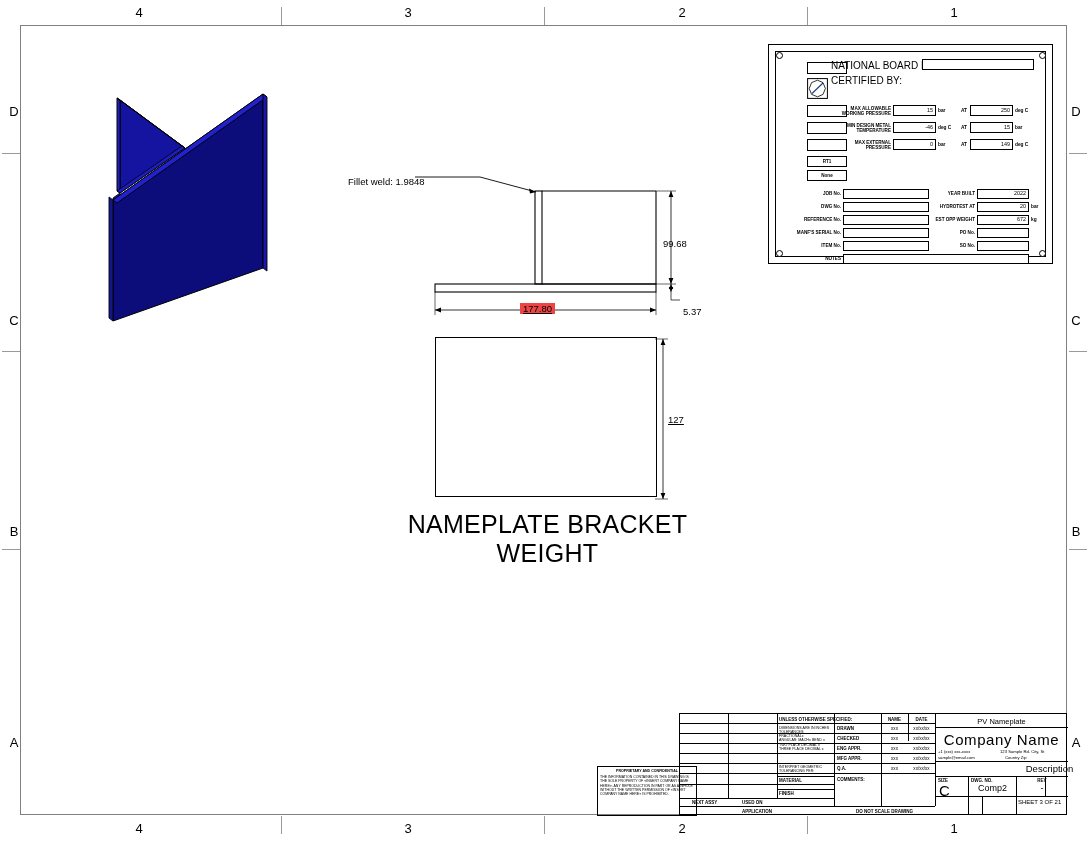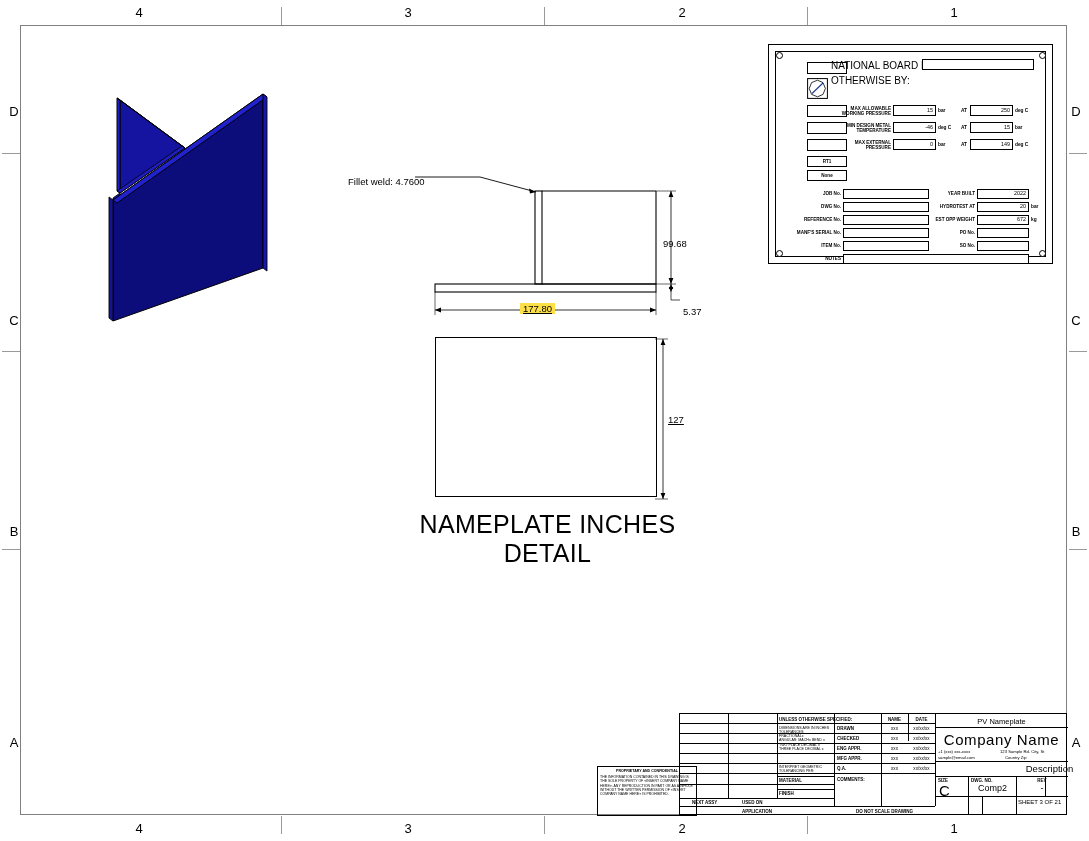--- a/index.html
+++ b/index.html
@@ -168,56 +168,56 @@
     <polygon points="316,145 310,142.6 310,147.4" fill="#000"></polygon>
     <line x1="95" y1="127" x2="95" y2="150" stroke="#000" stroke-width="0.6"></line>
     <line x1="316" y1="127" x2="316" y2="150" stroke="#000" stroke-width="0.6"></line>
 
     <line x1="331" y1="119" x2="331" y2="127" stroke="#000" stroke-width="0.8"></line>
     <polygon points="331,119 328.8,124 333.2,124" fill="#000"></polygon>
     <polygon points="331,127 328.8,122 333.2,122" fill="#000"></polygon>
     <path d="M331,127 L331,135 L340,135" fill="none" stroke="#000" stroke-width="0.7"></path>
   </svg>
 
-  <div class="lbl" style="left:348px;top:176px;">Fillet weld: 4.7600</div>
+  <div class="lbl" style="left:348px;top:176px;">Fillet weld: 1.9848</div>
   <div class="dimtxt" style="left:663px;top:238px;">99.68</div>
-  <div class="dimtxt" style="left:520px;top:303px;background:#fde047;padding:0 3px;text-decoration:underline;">177.80</div>
+  <div class="dimtxt" style="left:520px;top:303px;background:#ef4444;padding:0 3px;text-decoration:underline;">177.80</div>
   <div class="dimtxt" style="left:683px;top:306px;">5.37</div>
 
   <div class="npface"></div>
 
   <svg style="position:absolute;left:650px;top:330px;width:40px;height:180px;" viewBox="0 0 40 180">
     <line x1="13" y1="9" x2="13" y2="169" stroke="#000" stroke-width="0.8"></line>
     <polygon points="13,9 10.6,15 15.4,15" fill="#000"></polygon>
     <polygon points="13,169 10.6,163 15.4,163" fill="#000"></polygon>
     <line x1="5" y1="9" x2="18" y2="9" stroke="#000" stroke-width="0.6"></line>
     <line x1="5" y1="169" x2="18" y2="169" stroke="#000" stroke-width="0.6"></line>
   </svg>
   <div class="dimtxt" style="left:668px;top:414px;text-decoration:underline;">127</div>
 
-  <div class="detail-title">NAMEPLATE INCHES DETAIL</div>
+  <div class="detail-title">NAMEPLATE BRACKET WEIGHT</div>
 
   <div class="tag">
     <div class="tag-in"></div>
     <div class="rivet" style="left:7px;top:7px;"></div>
     <div class="rivet" style="left:270px;top:7px;"></div>
     <div class="rivet" style="left:7px;top:205px;"></div>
     <div class="rivet" style="left:270px;top:205px;"></div>
 
     <div class="tfield" style="left:38px;top:17px;width:40px;height:12px;"></div>
 
     <svg class="stamp" style="left:38px;top:33px;" viewBox="0 0 21 21">
       <rect x="0.6" y="0.6" width="19.8" height="19.8" fill="none" stroke="#000" stroke-width="1"></rect>
       <polygon points="10.5,2.2 16,4.6 18.4,10.5 16,16.4 10.5,18.8 4.6,16.4 2.2,10.5 4.6,4.6" fill="#fff" stroke="#000" stroke-width="0.8"></polygon>
       <line x1="5" y1="15.5" x2="16" y2="5" stroke="#1a3c8c" stroke-width="1.1"></line>
     </svg>
 
     <div class="tbig" style="left:62px;top:15px;">NATIONAL BOARD No:</div>
     <div class="tfield" style="left:153px;top:14px;width:112px;height:11px;"></div>
-    <div class="tbig" style="left:62px;top:30px;">OTHERWISE BY:</div>
+    <div class="tbig" style="left:62px;top:30px;">CERTIFIED BY:</div>
 
     <div class="tfield" style="left:38px;top:60px;width:40px;height:12px;"></div>
     <div class="tlab" style="left:68px;top:61px;width:54px;">MAX ALLOWABLE
 WORKING PRESSURE</div>
     <div class="tfield" style="left:124px;top:60px;width:43px;height:11px;"></div>
     <div class="tval" style="left:124px;top:63px;width:40px;">15</div>
     <div class="tunit" style="left:169px;top:63px;">bar</div>
     <div class="tunit" style="left:192px;top:63px;">AT</div>
     <div class="tfield" style="left:201px;top:60px;width:43px;height:11px;"></div>
     <div class="tval" style="left:201px;top:63px;width:40px;">250</div>

